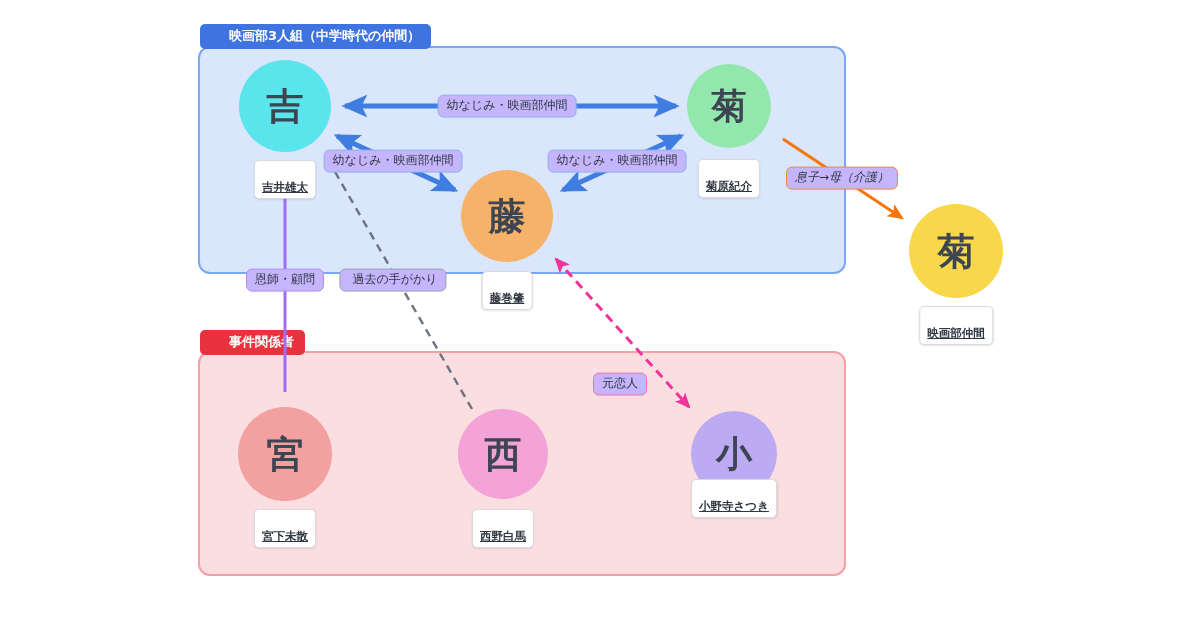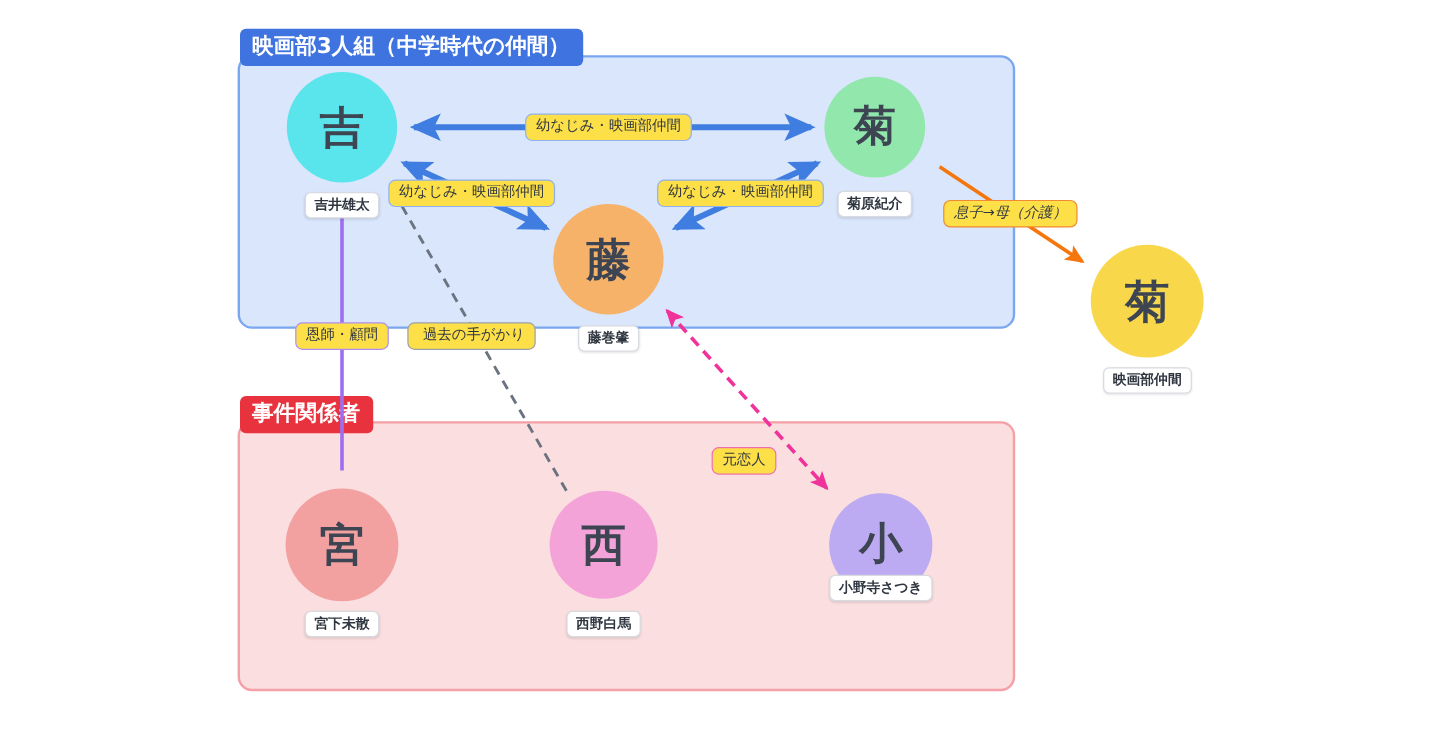--- a/index.html
+++ b/index.html
@@ -38,23 +38,23 @@
     border: 2px solid #7ba7f0;
     background: #d9e6fb;
   }
   .panel.pink {
     border: 2px solid #f4a0a6;
     background: #fbdedf;
   }
   .panel-badge {
     position: absolute;
     color: #ffffff;
-    font-size: 18px;
+    font-size: 13px;
     font-weight: bold;
-    padding: 5px 11px 6px 10px;
+    padding: 5px 11px 6px 29px;
     border-radius: 5px;
     white-space: nowrap;
     line-height: 1.1;
   }
   .panel-badge.blue { background: #3f74e0; }
   .panel-badge.pink { background: #e8333f; }
 
   
   .node {
     position: absolute;
@@ -67,34 +67,35 @@
     font-weight: bold;
     line-height: 1;
     user-select: none;
   }
   .node-label {
     position: absolute;
     transform: translate(-50%, 0);
     background: #ffffff;
     border: 1px solid #d7dae0;
     border-radius: 5px;
-    padding: 3px 7px 4px 7px;
+    padding: 20px 7px 4px 7px;
     font-size: 11.5px;
     font-weight: bold;
     color: #2f3640;
     white-space: nowrap;
     box-shadow: 0 1px 2px rgba(0,0,0,0.10);
     line-height: 1.1;
+    text-decoration: underline;
   }
 
   
   .edge-label {
     position: absolute;
     transform: translate(-50%, -50%);
-    background: #fde047;
+    background: #c4b5fd;
     border-radius: 6px;
     padding: 3px 8px 4px 8px;
     font-size: 12px;
     color: #2f3640;
     white-space: nowrap;
     line-height: 1.15;
     border: 1.4px solid #9fb8e8;
   }
   .edge-label.blue   { border-color: #8fb0ec; }
   .edge-label.orange { border-color: #f08a33; }

